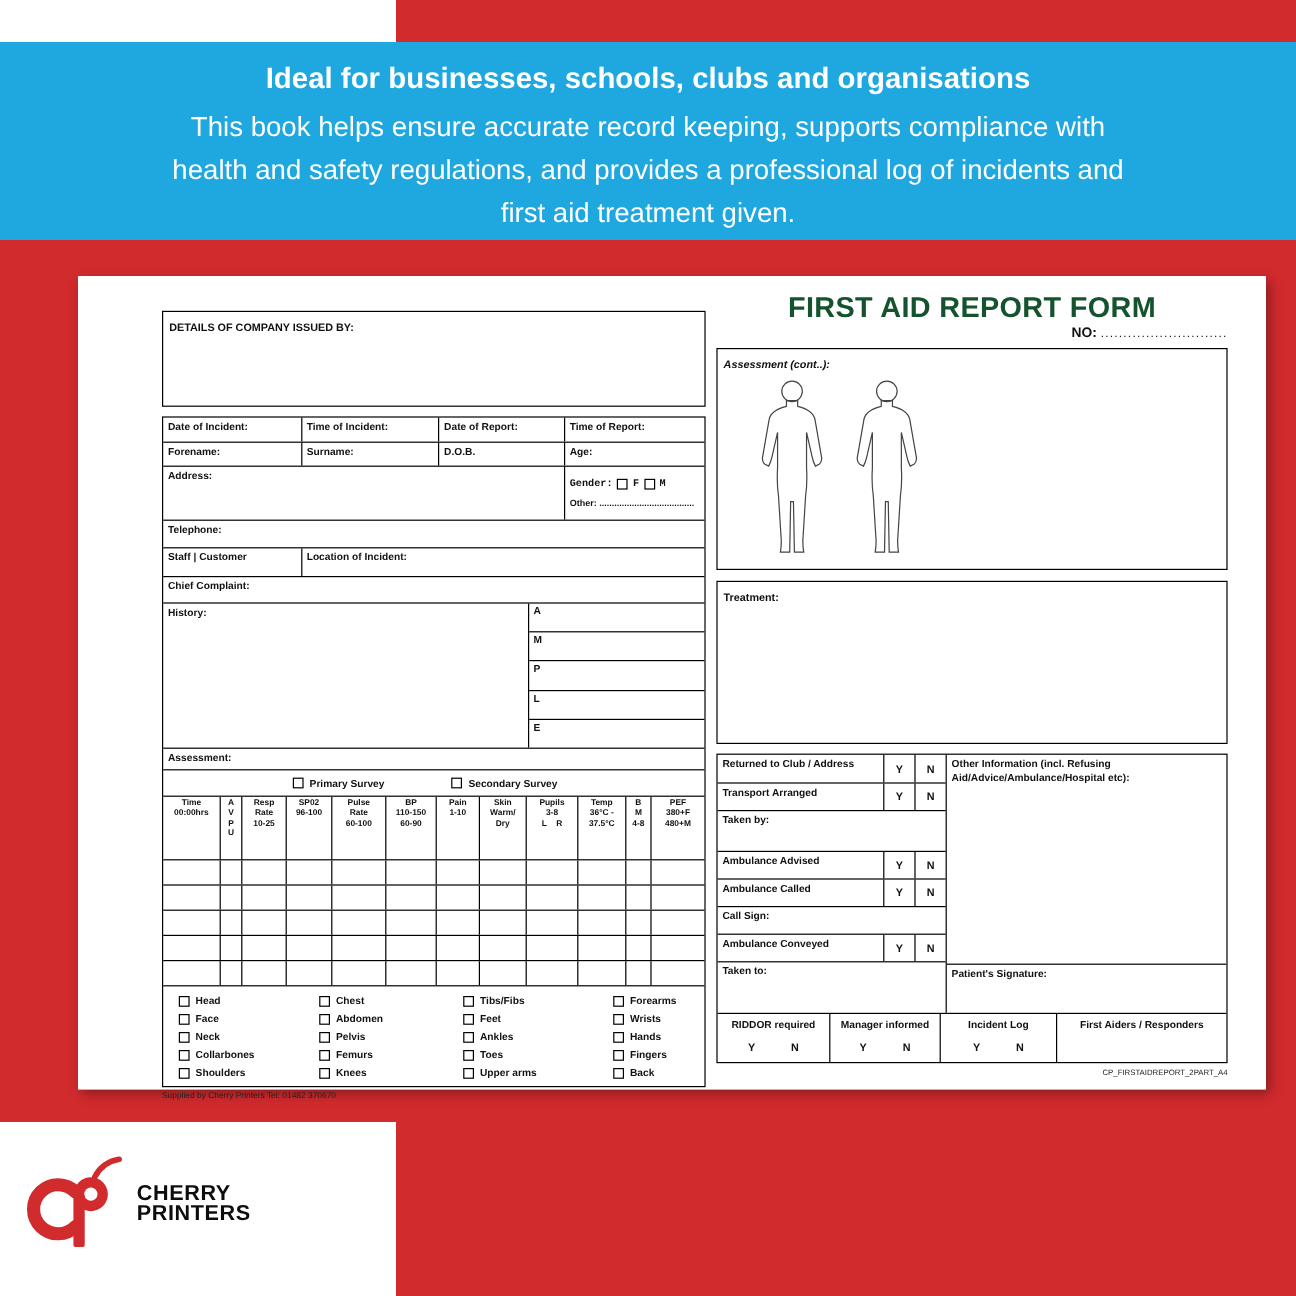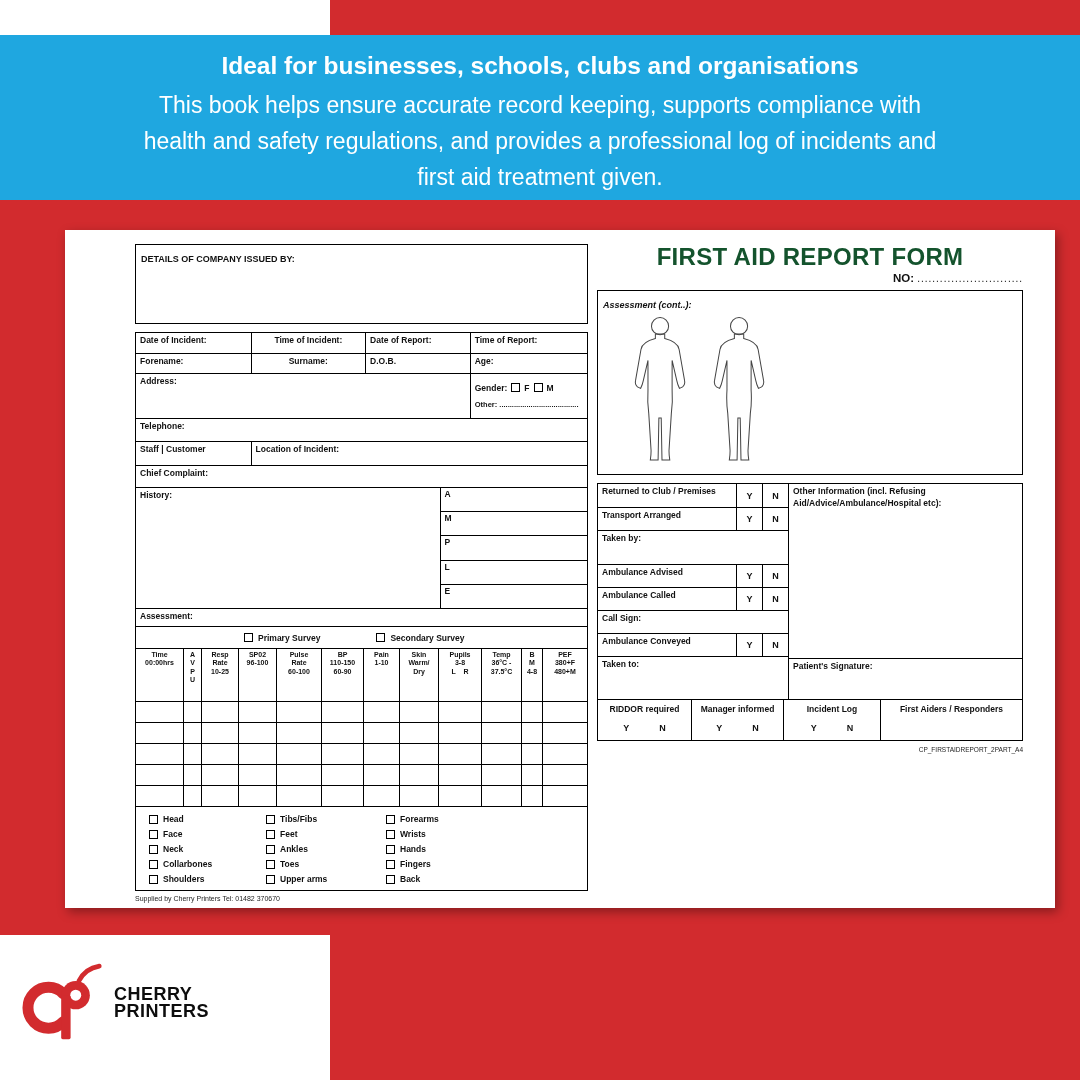--- a/index.html
+++ b/index.html
@@ -24,35 +24,35 @@
   .sheet {
     position: absolute; left: 65px; top: 230px; width: 990px; height: 678px;
     background: #fff; color: #111;
     box-shadow: 3px 4px 10px rgba(0,0,0,.35);
     padding: 12px 32px 0 70px;
     display: flex; gap: 9px;
   }
   .col-left  { width: 453px; flex: none; }
   .col-right { flex: 1; display: flex; flex-direction: column; }
 
-  .company-box { height: 80px; border: 1.5px solid #000; padding: 3px 5px; margin-top: 2px; }
+  .company-box { height: 80px; border: 1.5px solid #000; padding: 3px 5px; margin-top: 17px; }
   .lbl  { font-size: 9px;   font-weight: bold; }
   .lbl2 { font-size: 8.5px; font-weight: bold; }
 
   .main-table { border: 1.5px solid #000; margin-top: 8px; }
   .trow { display: flex; border-top: 1px solid #000; }
   .main-table > .trow:first-child { border-top: none; }
   .cell { padding: 2px 4px; font-size: 8.5px; font-weight: bold; border-left: 1px solid #000; overflow: hidden; }
   .cell:first-child { border-left: none; }
-  .q1 { width: 25.4%; } .q2 { width: 25.4%; text-align: center; } .q3 { width: 23.2%; } .q4 { width: 26%; }
+  .q1 { width: 25.4%; } .q2 { width: 25.4%; } .q3 { width: 23.2%; } .q4 { width: 26%; }
   .r-heads, .r-names { height: 20px; }
   .r-address { height: 45px; }
   .addr-cell { width: 74%; }
   .gender-cell { width: 26%; display: flex; flex-direction: column; justify-content: space-evenly; }
-  .gender-line { display: flex; align-items: flex-start; gap: 4px; }
+  .gender-line { display: flex; align-items: flex-end; gap: 4px; font-family: Liberation Mono, monospace; }
   .other-line { font-size: 7.5px; font-weight: bold; }
   .r-tel { height: 23px; } .r-staff { height: 24px; } .r-chief { height: 22px; }
   .staff-cell { width: 25.4%; } .loc-cell { flex: 1; }
   .r-history { height: 121px; }
   .history-cell { width: 67.3%; }
   .ample-col { width: 32.7%; display: flex; flex-direction: column; border-left: 1px solid #000; }
   .ample-cell { flex: 1; border-top: 1px solid #000; padding: 1px 4px; font-size: 8.5px; font-weight: bold; }
   .ample-col .ample-cell:first-child { border-top: none; }
   .r-assess { height: 18px; }
   .r-surveys { height: 22px; align-items: center; padding-left: 108px; gap: 56px; }
@@ -321,20 +321,42 @@
               <div class="bp-label">Collarbones</div>
             </div>
             <div class="bp-item">
               <div class="cb"></div>
               <div class="bp-label">Shoulders</div>
             </div>
           </div>
           <div class="bp-col">
             <div class="bp-item">
               <div class="cb"></div>
+              <div class="bp-label">Chest</div>
+            </div>
+            <div class="bp-item">
+              <div class="cb"></div>
+              <div class="bp-label">Abdomen</div>
+            </div>
+            <div class="bp-item">
+              <div class="cb"></div>
+              <div class="bp-label">Pelvis</div>
+            </div>
+            <div class="bp-item">
+              <div class="cb"></div>
+              <div class="bp-label">Femurs</div>
+            </div>
+            <div class="bp-item">
+              <div class="cb"></div>
+              <div class="bp-label">Knees</div>
+            </div>
+          </div>
+          <div class="bp-col">
+            <div class="bp-item">
+              <div class="cb"></div>
               <div class="bp-label">Tibs/Fibs</div>
             </div>
             <div class="bp-item">
               <div class="cb"></div>
               <div class="bp-label">Feet</div>
             </div>
             <div class="bp-item">
               <div class="cb"></div>
               <div class="bp-label">Ankles</div>
             </div>
@@ -389,25 +411,28 @@
           <circle cx="45" cy="13" r="11"></circle>
           <path d="M39,23 L39,29 C29,31.5 22,35 20.5,43 L13.5,83 Q12.5,88 16,91 L20,93 Q22.5,88 23.5,83 L29.5,57 L29.5,95 Q28.5,111 30.5,125 L33.5,173 Q33.5,179 32.5,185 L42.5,185 L43.5,131 L46.5,131 L47.5,185 L57.5,185 Q56.5,179 56.5,173 L59.5,125 Q61.5,111 60.5,95 L60.5,57 L66.5,83 Q67.5,88 70,93 L74,91 Q77.5,88 76.5,83 L69.5,43 C68,35 61,31.5 51,29 L51,23 Z"></path>
         </svg>
         <svg class="figure" viewBox="0 0 90 190">
           <circle cx="45" cy="13" r="11"></circle>
           <path d="M39,23 L39,29 C29,31.5 22,35 20.5,43 L13.5,83 Q12.5,88 16,91 L20,93 Q22.5,88 23.5,83 L29.5,57 L29.5,95 Q28.5,111 30.5,125 L33.5,173 Q33.5,179 32.5,185 L42.5,185 L43.5,131 L46.5,131 L47.5,185 L57.5,185 Q56.5,179 56.5,173 L59.5,125 Q61.5,111 60.5,95 L60.5,57 L66.5,83 Q67.5,88 70,93 L74,91 Q77.5,88 76.5,83 L69.5,43 C68,35 61,31.5 51,29 L51,23 Z"></path>
         </svg>
       </div>
     </div>
 
+    <div class="treat-box">
+      <span class="lbl">Treatment:</span>
+    </div>
 
     <div class="yn-section">
       <div class="yn-left">
           <div class="yn-row">
-            <div class="yn-label">Returned to Club / Premises</div>
+            <div class="yn-label">Returned to Club / Address</div>
             <div class="yn-cell">Y</div>
             <div class="yn-cell">N</div>
           </div>
           <div class="yn-row">
             <div class="yn-label">Transport Arranged</div>
             <div class="yn-cell">Y</div>
             <div class="yn-cell">N</div>
           </div>
           <div class="yn-row tall">
             <div class="yn-label">Taken by:</div>

